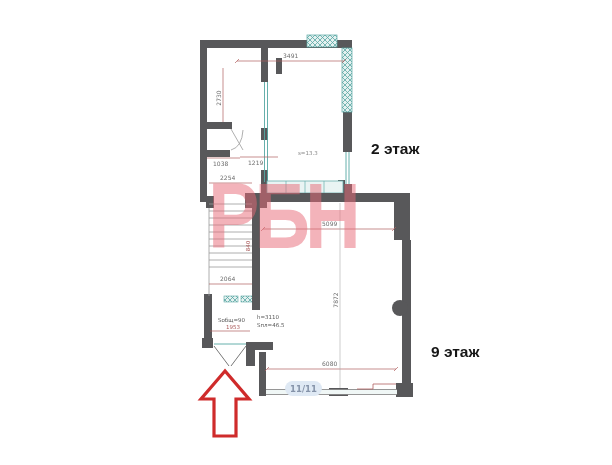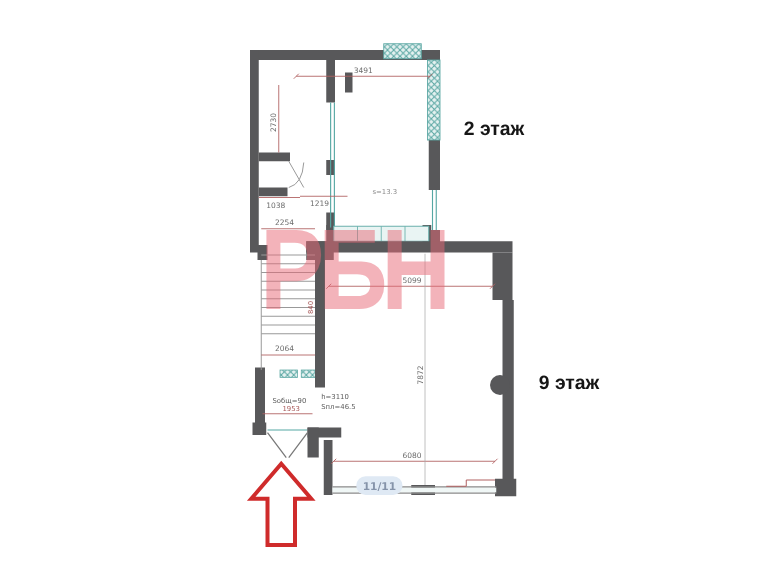--- a/index.html
+++ b/index.html
@@ -5,21 +5,21 @@
   html,body{margin:0;padding:0;background:#fff;}
   #stage{position:relative;width:612px;height:465px;background:#ffffff;overflow:hidden;
          font-family:"Liberation Sans",sans-serif;}
   svg{position:absolute;left:0;top:0;}
   .dimtxt{fill:#6d6d6d;font-size:6px;font-family:"DejaVu Sans",sans-serif;}
   .dimtxt-red{fill:#a85858;font-size:5.5px;font-family:"DejaVu Sans",sans-serif;}
   .infotxt{fill:#5a5a5a;font-size:5.5px;font-family:"DejaVu Sans",sans-serif;}
   .areatxt{fill:#8a8a8a;font-size:5.5px;font-family:"DejaVu Sans",sans-serif;}
   .badge-txt{fill:#8593a9;font-size:8.5px;font-weight:bold;font-family:"DejaVu Sans",sans-serif;}
   .floor-label{position:absolute;font-size:15.5px;font-weight:600;color:#161616;
-               font-family:"Liberation Sans",sans-serif;white-space:nowrap;}
+               font-family:"Liberation Sans",sans-serif;white-space:nowrap;margin-top:45px;}
   #floor2-label{left:371px;top:95px;}
   #floor1-label{left:431px;top:298px;}
   #wm-logo{position:absolute;left:208px;top:170px;width:200px;font-size:92px;line-height:1;
            font-weight:800;color:rgba(231,104,117,0.5);letter-spacing:-6px;
            transform:scaleX(0.84);transform-origin:left top;
            font-family:"Liberation Sans",sans-serif;pointer-events:none;}
   #wm-tagline{position:absolute;left:223px;top:261px;font-size:13px;letter-spacing:5.5px;
               color:#bcbcbc;font-weight:500;font-family:"Liberation Sans",sans-serif;
               pointer-events:none;white-space:nowrap;}
 </style>

